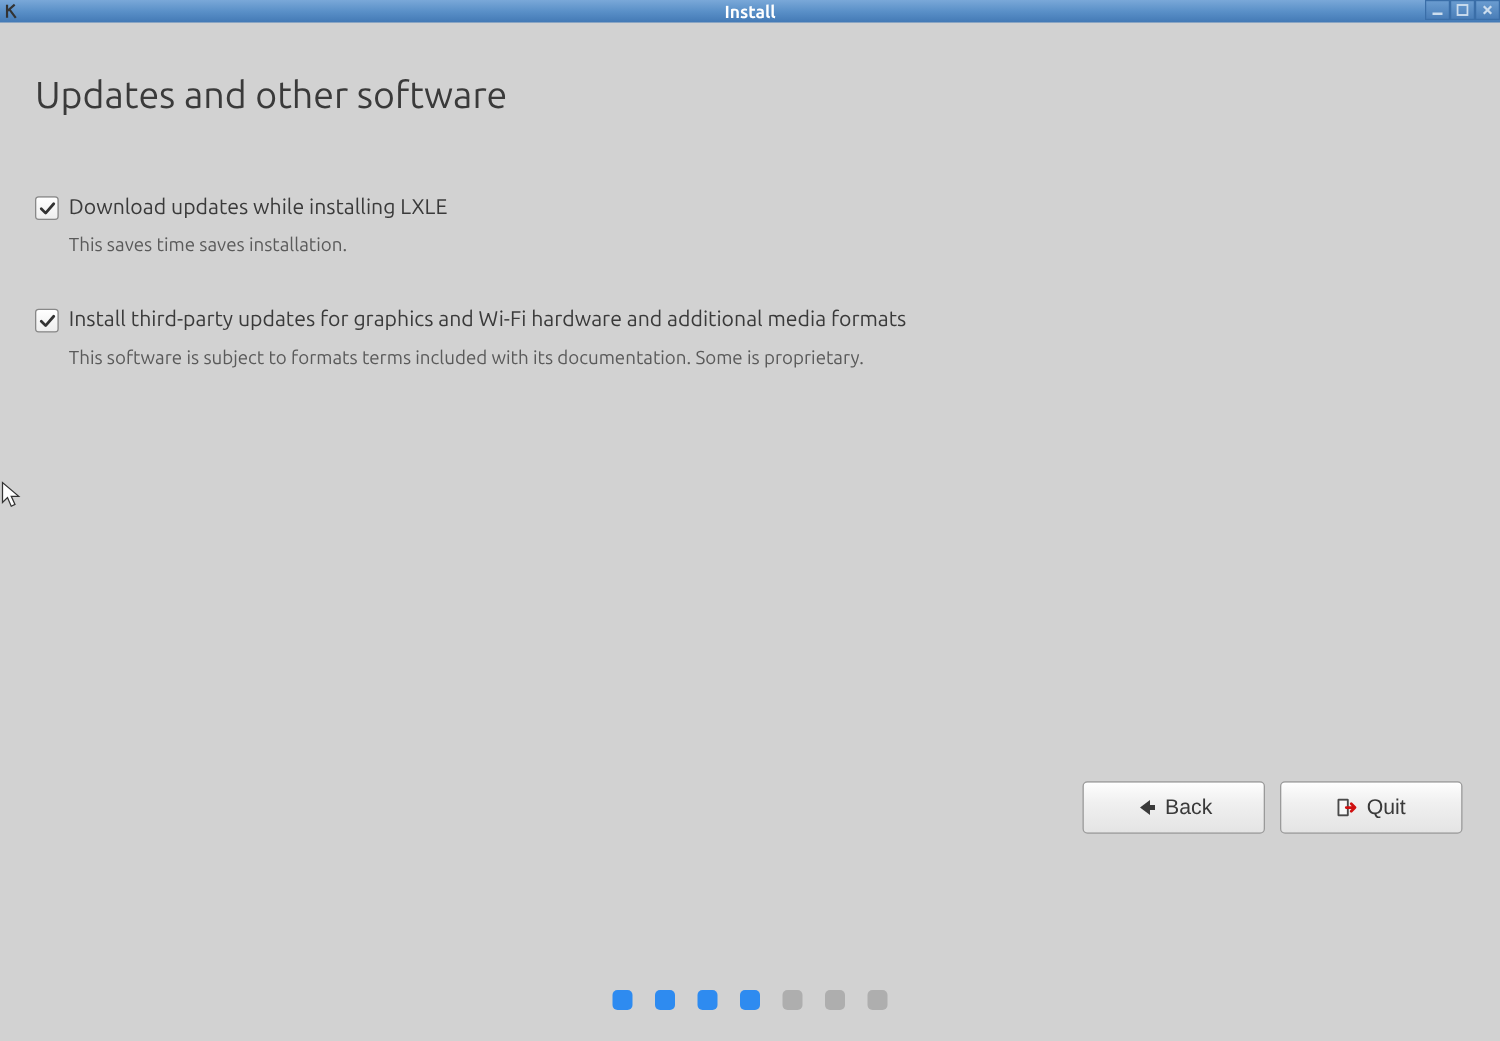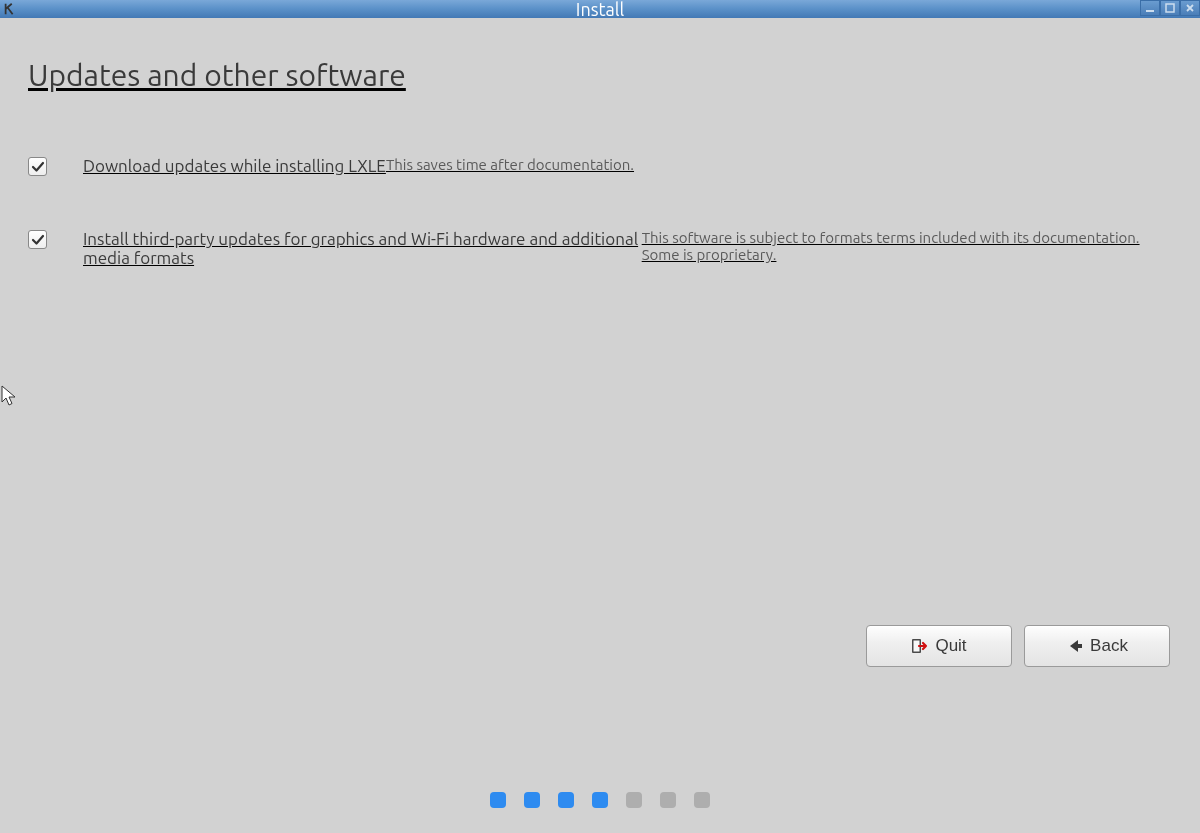--- a/index.html
+++ b/index.html
@@ -16,22 +16,22 @@
       position: relative;
     }
     .titlebar {
       position: relative;
       height: 18px;
       background: linear-gradient(to bottom, #7aa8d8 0%, #5a90c8 50%, #4379b5 100%);
       display: flex;
       align-items: center;
       justify-content: center;
       color: #fff;
-      font-size: 18px;
-      font-weight: 400;
+      font-size: 14px;
+      font-weight: 700;
     }
     .titlebar-left {
       position: absolute;
       left: 2px;
       top: 0;
       height: 18px;
       display: flex;
       align-items: center;
     }
     .app-icon {
@@ -60,21 +60,20 @@
       display: flex;
       align-items: center;
       justify-content: center;
       color: #d5e5f5;
       font-size: 9px;
       font-weight: bold;
       cursor: pointer;
     }
     .content {
       padding: 40px 28px 0 28px;
-      text-decoration: underline;
     }
     .page-title {
       font-size: 30px;
       font-weight: 400;
       color: #3a3a3a;
       margin-bottom: 64px;
     }
     .option {
       margin-bottom: 42px;
       display: flex;
@@ -93,21 +92,21 @@
       flex-shrink: 0;
       margin-top: 1px;
       cursor: pointer;
     }
     .checkbox svg {
       width: 14px;
       height: 14px;
     }
     .option-text {
       display: flex;
-      margin-left: 28px;
+      flex-direction: column;
     }
     .option-label {
       font-size: 17px;
       color: #3a3a3a;
       margin-bottom: 12px;
       cursor: pointer;
     }
     .option-desc {
       font-size: 15px;
       color: #5a5a5a;
@@ -211,57 +210,57 @@
   <h1 class="page-title">Updates and other software</h1>
 
   <div class="option">
     <div class="checkbox">
       <svg viewBox="0 0 14 14">
           <path d="M2 7 L5.5 10.5 L12 3" stroke="#333" stroke-width="2.2" fill="none" stroke-linecap="round" stroke-linejoin="round"></path>
         </svg>
     </div>
     <div class="option-text">
       <span class="option-label">Download updates while installing LXLE</span>
-      <span class="option-desc">This saves time after documentation.</span>
+      <span class="option-desc">This saves time saves installation.</span>
     </div>
   </div>
 
   <div class="option">
     <div class="checkbox">
       <svg viewBox="0 0 14 14">
           <path d="M2 7 L5.5 10.5 L12 3" stroke="#333" stroke-width="2.2" fill="none" stroke-linecap="round" stroke-linejoin="round"></path>
         </svg>
     </div>
     <div class="option-text">
       <span class="option-label">Install third-party updates for graphics and Wi-Fi hardware and additional media formats</span>
       <span class="option-desc">This software is subject to formats terms included with its documentation. Some is proprietary.</span>
     </div>
   </div>
 </div>
 
 <div class="button-row">
+  <button class="btn">
+    <span class="back-arrow">
+      <svg width="18" height="18" viewBox="0 0 18 18">
+        <path d="M12 3 L4 9 L12 15 Z" fill="#3a3a3a"></path>
+        <rect x="10" y="7" width="6" height="4" fill="#3a3a3a"></rect>
+      </svg>
+    </span>
+    <span>Back</span>
+  </button>
   <button class="btn">
     <span class="quit-icon">
       <svg width="18" height="18" viewBox="0 0 18 18">
         <rect x="1" y="2" width="9" height="14" fill="#4a4a4a" rx="1"></rect>
         <rect x="2.5" y="3.5" width="6" height="11" fill="#f8f8f8"></rect>
         <path d="M8 9 L15 9 M12 6 L15 9 L12 12" stroke="#d01010" stroke-width="2.2" fill="none" stroke-linecap="round" stroke-linejoin="round"></path>
       </svg>
     </span>
     <span>Quit</span>
   </button>
-  <button class="btn">
-    <span class="back-arrow">
-      <svg width="18" height="18" viewBox="0 0 18 18">
-        <path d="M12 3 L4 9 L12 15 Z" fill="#3a3a3a"></path>
-        <rect x="10" y="7" width="6" height="4" fill="#3a3a3a"></rect>
-      </svg>
-    </span>
-    <span>Back</span>
-  </button>
 </div>
 
 <div class="progress-dots">
   <span class="dot active"></span>
   <span class="dot active"></span>
   <span class="dot active"></span>
   <span class="dot active"></span>
   <span class="dot inactive"></span>
   <span class="dot inactive"></span>
   <span class="dot inactive"></span>

